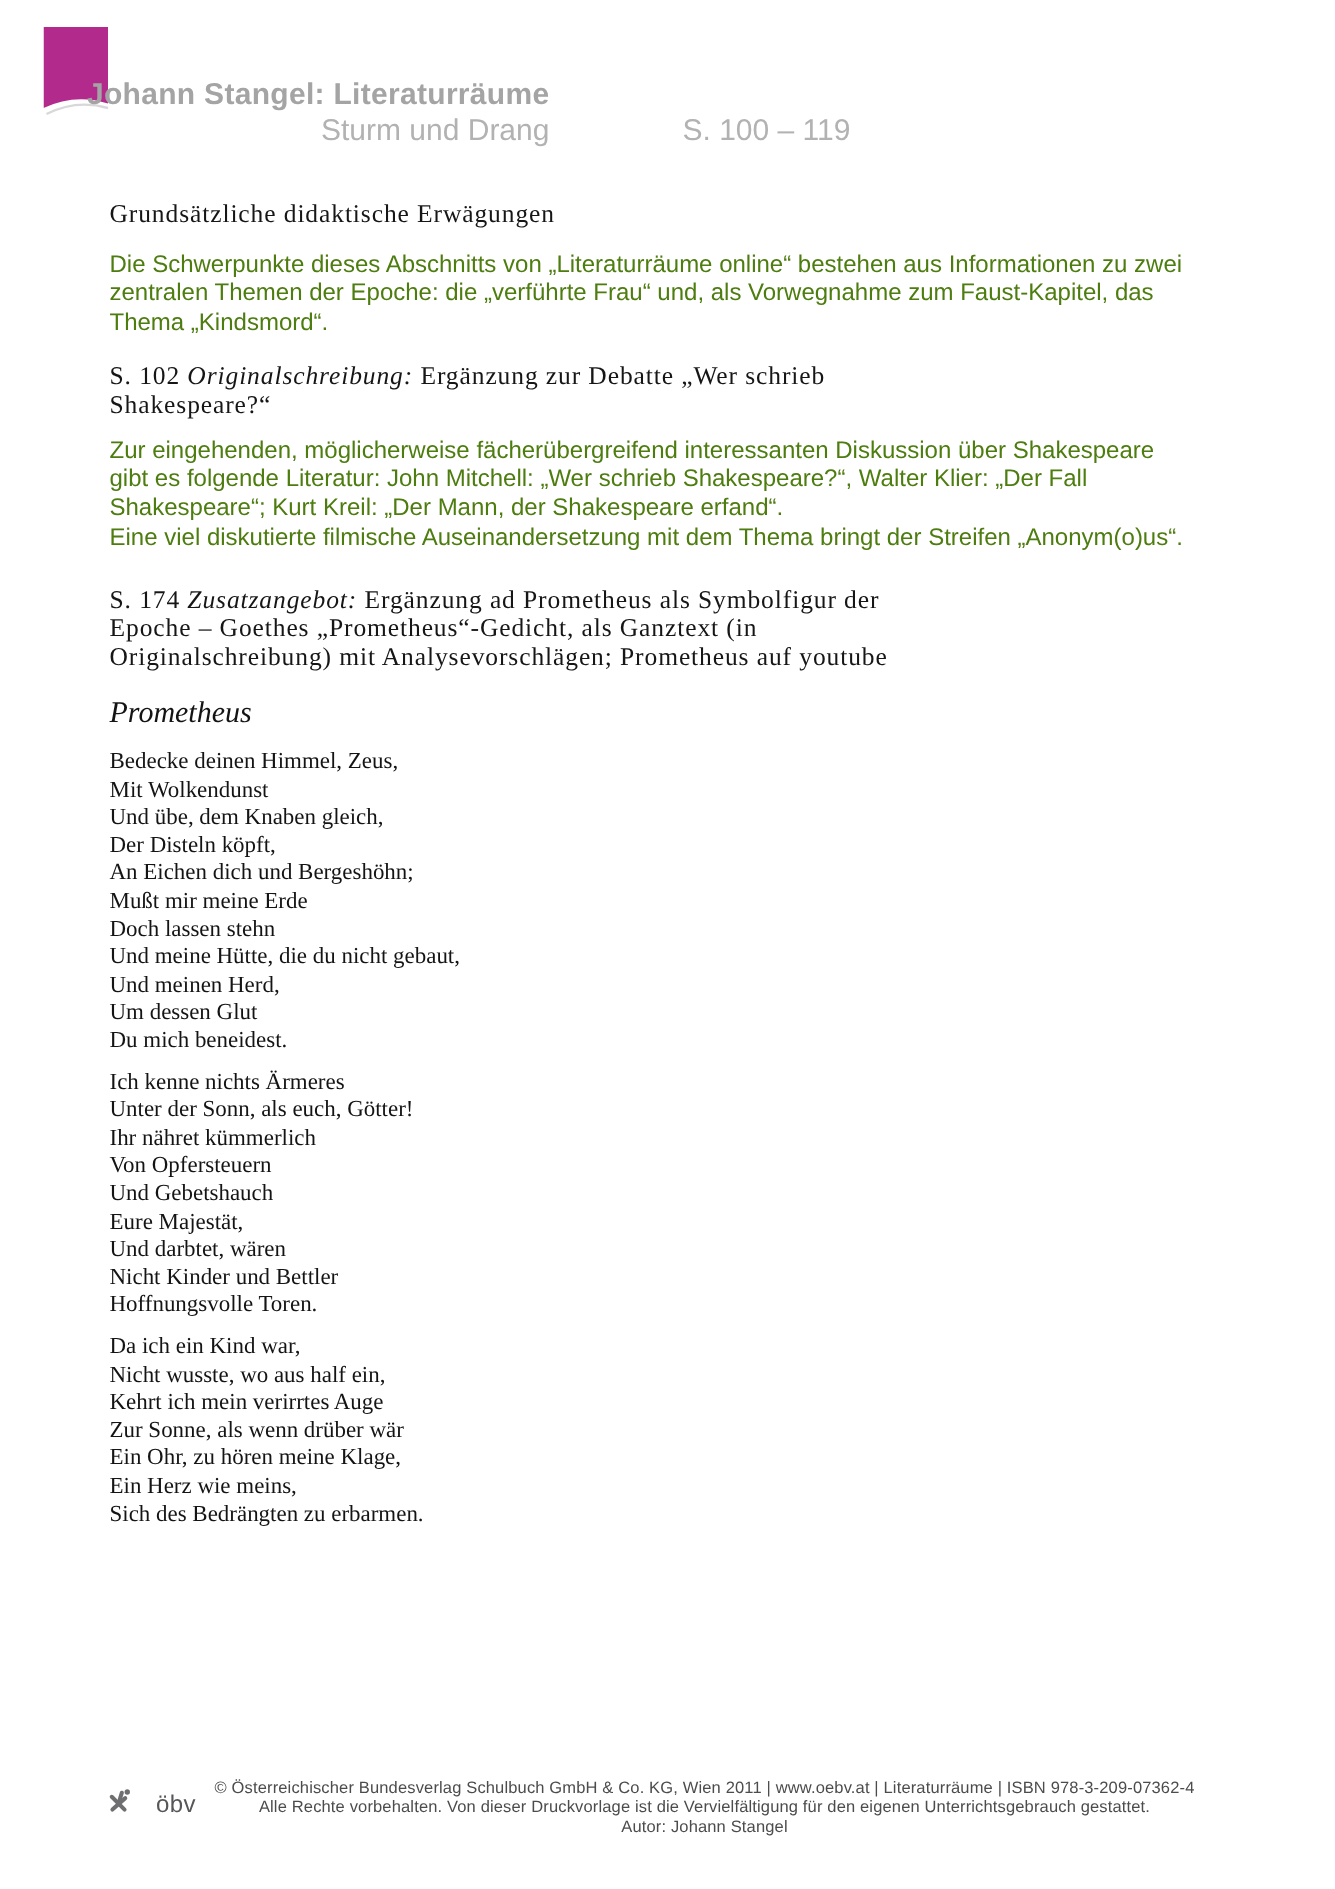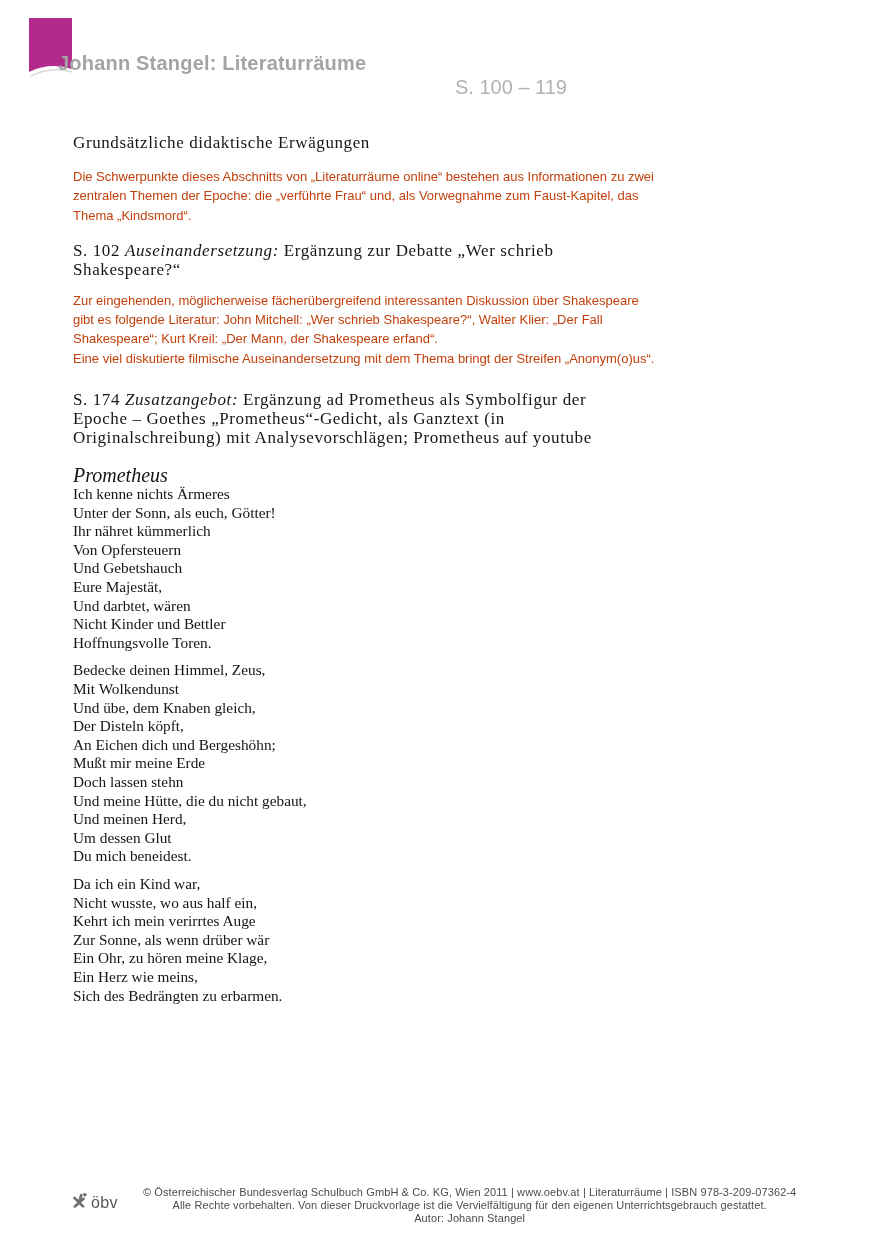--- a/index.html
+++ b/index.html
@@ -26,39 +26,39 @@
   }
 
   
   .content { position:absolute; left:73px; top:133px; width:800px; }
   .mono {
     font-family:Liberation Serif, serif;
     font-size:17px; line-height:19px; letter-spacing:0.6px; color:#161616;
   }
   .mono .it { font-style:italic; }
   .pre { white-space:pre-line; }
-  .sans { font-size:13px; line-height:19.3px; color:#c2410c; }
+  .sans { font-size:16px; line-height:19.3px; color:#4d7c0f; }
   .para-intro { margin-top:15px; }
   .block-s102 { margin-top:16px; }
   .para-shakespeare { margin-top:12px; }
   .block-s103 { margin-top:22px; }
   .poem-title {
     margin-top:18px;
     font-family:"Liberation Serif", serif;
     font-style:italic; font-size:20px; line-height:20px; color:#141414;
   }
   .stanza {
     font-family:"Liberation Serif", serif;
     font-size:15.3px; line-height:18.6px; color:#141414;
   }
   .stanza-first { margin-top:14px; }
   .stanza + .stanza { margin-top:9px; }
 
   
-  .footer-logo { position:absolute; left:70px; top:1192px; display:flex; align-items:center; gap:3px; }
+  .footer-logo { position:absolute; left:70px; top:1192px; display:flex; align-items:center; gap:16px; }
   .footer-logo-text {
     font-size:16px; color:#57575a; letter-spacing:0.3px;
     font-family:"Liberation Sans", sans-serif;
   }
   .footer-text { position:absolute; left:143px; top:1186px; }
   .footer-line { font-size:11px; line-height:13px; color:#4c4c4c; letter-spacing:0.1px;text-align:center; }
 </style>
 </head>
 <body>
 
@@ -66,69 +66,70 @@
 
   <div class="ribbon">
     <svg width="44" height="60" viewBox="0 0 44 60">
       <path d="M2 58 Q22 48 43 54" stroke="#d8d8d8" stroke-width="1.6" fill="none"></path>
       <path d="M0 0 H43 V51 Q21 44 0 54 Z" fill="#b22b8c"></path>
     </svg>
   </div>
 
   <div class="header-text">
     <div class="header-title">Johann Stangel: Literaturräume</div>
+    <div class="header-subtitle">Sturm und Drang</div>
   </div>
   <div class="page-range">S. 100 – 119</div>
 
   <div class="content">
 
     <div class="mono">Grundsätzliche didaktische Erwägungen</div>
 
     <p class="sans pre para-intro">Die Schwerpunkte dieses Abschnitts von „Literaturräume online“ bestehen aus Informationen zu zwei
 zentralen Themen der Epoche: die „verführte Frau“ und, als Vorwegnahme zum Faust-Kapitel, das
 Thema „Kindsmord“.</p>
 
     <div class="mono block-s102">
-      <span>S. 102 </span><span class="it">Auseinandersetzung:</span><span class="pre"> Ergänzung zur Debatte „Wer schrieb
+      <span>S. 102 </span><span class="it">Originalschreibung:</span><span class="pre"> Ergänzung zur Debatte „Wer schrieb
 Shakespeare?“</span>
     </div>
 
     <p class="sans pre para-shakespeare">Zur eingehenden, möglicherweise fächerübergreifend interessanten Diskussion über Shakespeare
 gibt es folgende Literatur: John Mitchell: „Wer schrieb Shakespeare?“, Walter Klier: „Der Fall
 Shakespeare“; Kurt Kreil: „Der Mann, der Shakespeare erfand“.
 Eine viel diskutierte filmische Auseinandersetzung mit dem Thema bringt der Streifen „Anonym(o)us“.</p>
 
     <div class="mono block-s103">
       <span>S. 174 </span><span class="it">Zusatzangebot:</span><span class="pre"> Ergänzung ad Prometheus als Symbolfigur der
 Epoche – Goethes „Prometheus“-Gedicht, als Ganztext (in
 Originalschreibung) mit Analysevorschlägen; Prometheus auf youtube</span>
     </div>
 
     <div class="poem-title">Prometheus</div>
 
-    <div class="stanza pre">Ich kenne nichts Ärmeres
-Unter der Sonn, als euch, Götter!
-Ihr nähret kümmerlich
-Von Opfersteuern
-Und Gebetshauch
-Eure Majestät,
-Und darbtet, wären
-Nicht Kinder und Bettler
-Hoffnungsvolle Toren.</div>
     <div class="stanza stanza-first pre">Bedecke deinen Himmel, Zeus,
 Mit Wolkendunst
 Und übe, dem Knaben gleich,
 Der Disteln köpft,
 An Eichen dich und Bergeshöhn;
 Mußt mir meine Erde
 Doch lassen stehn
 Und meine Hütte, die du nicht gebaut,
 Und meinen Herd,
 Um dessen Glut
 Du mich beneidest.</div>
+    <div class="stanza pre">Ich kenne nichts Ärmeres
+Unter der Sonn, als euch, Götter!
+Ihr nähret kümmerlich
+Von Opfersteuern
+Und Gebetshauch
+Eure Majestät,
+Und darbtet, wären
+Nicht Kinder und Bettler
+Hoffnungsvolle Toren.</div>
     <div class="stanza pre">Da ich ein Kind war,
 Nicht wusste, wo aus half ein,
 Kehrt ich mein verirrtes Auge
 Zur Sonne, als wenn drüber wär
 Ein Ohr, zu hören meine Klage,
 Ein Herz wie meins,
 Sich des Bedrängten zu erbarmen.</div>
 
   </div>
 

